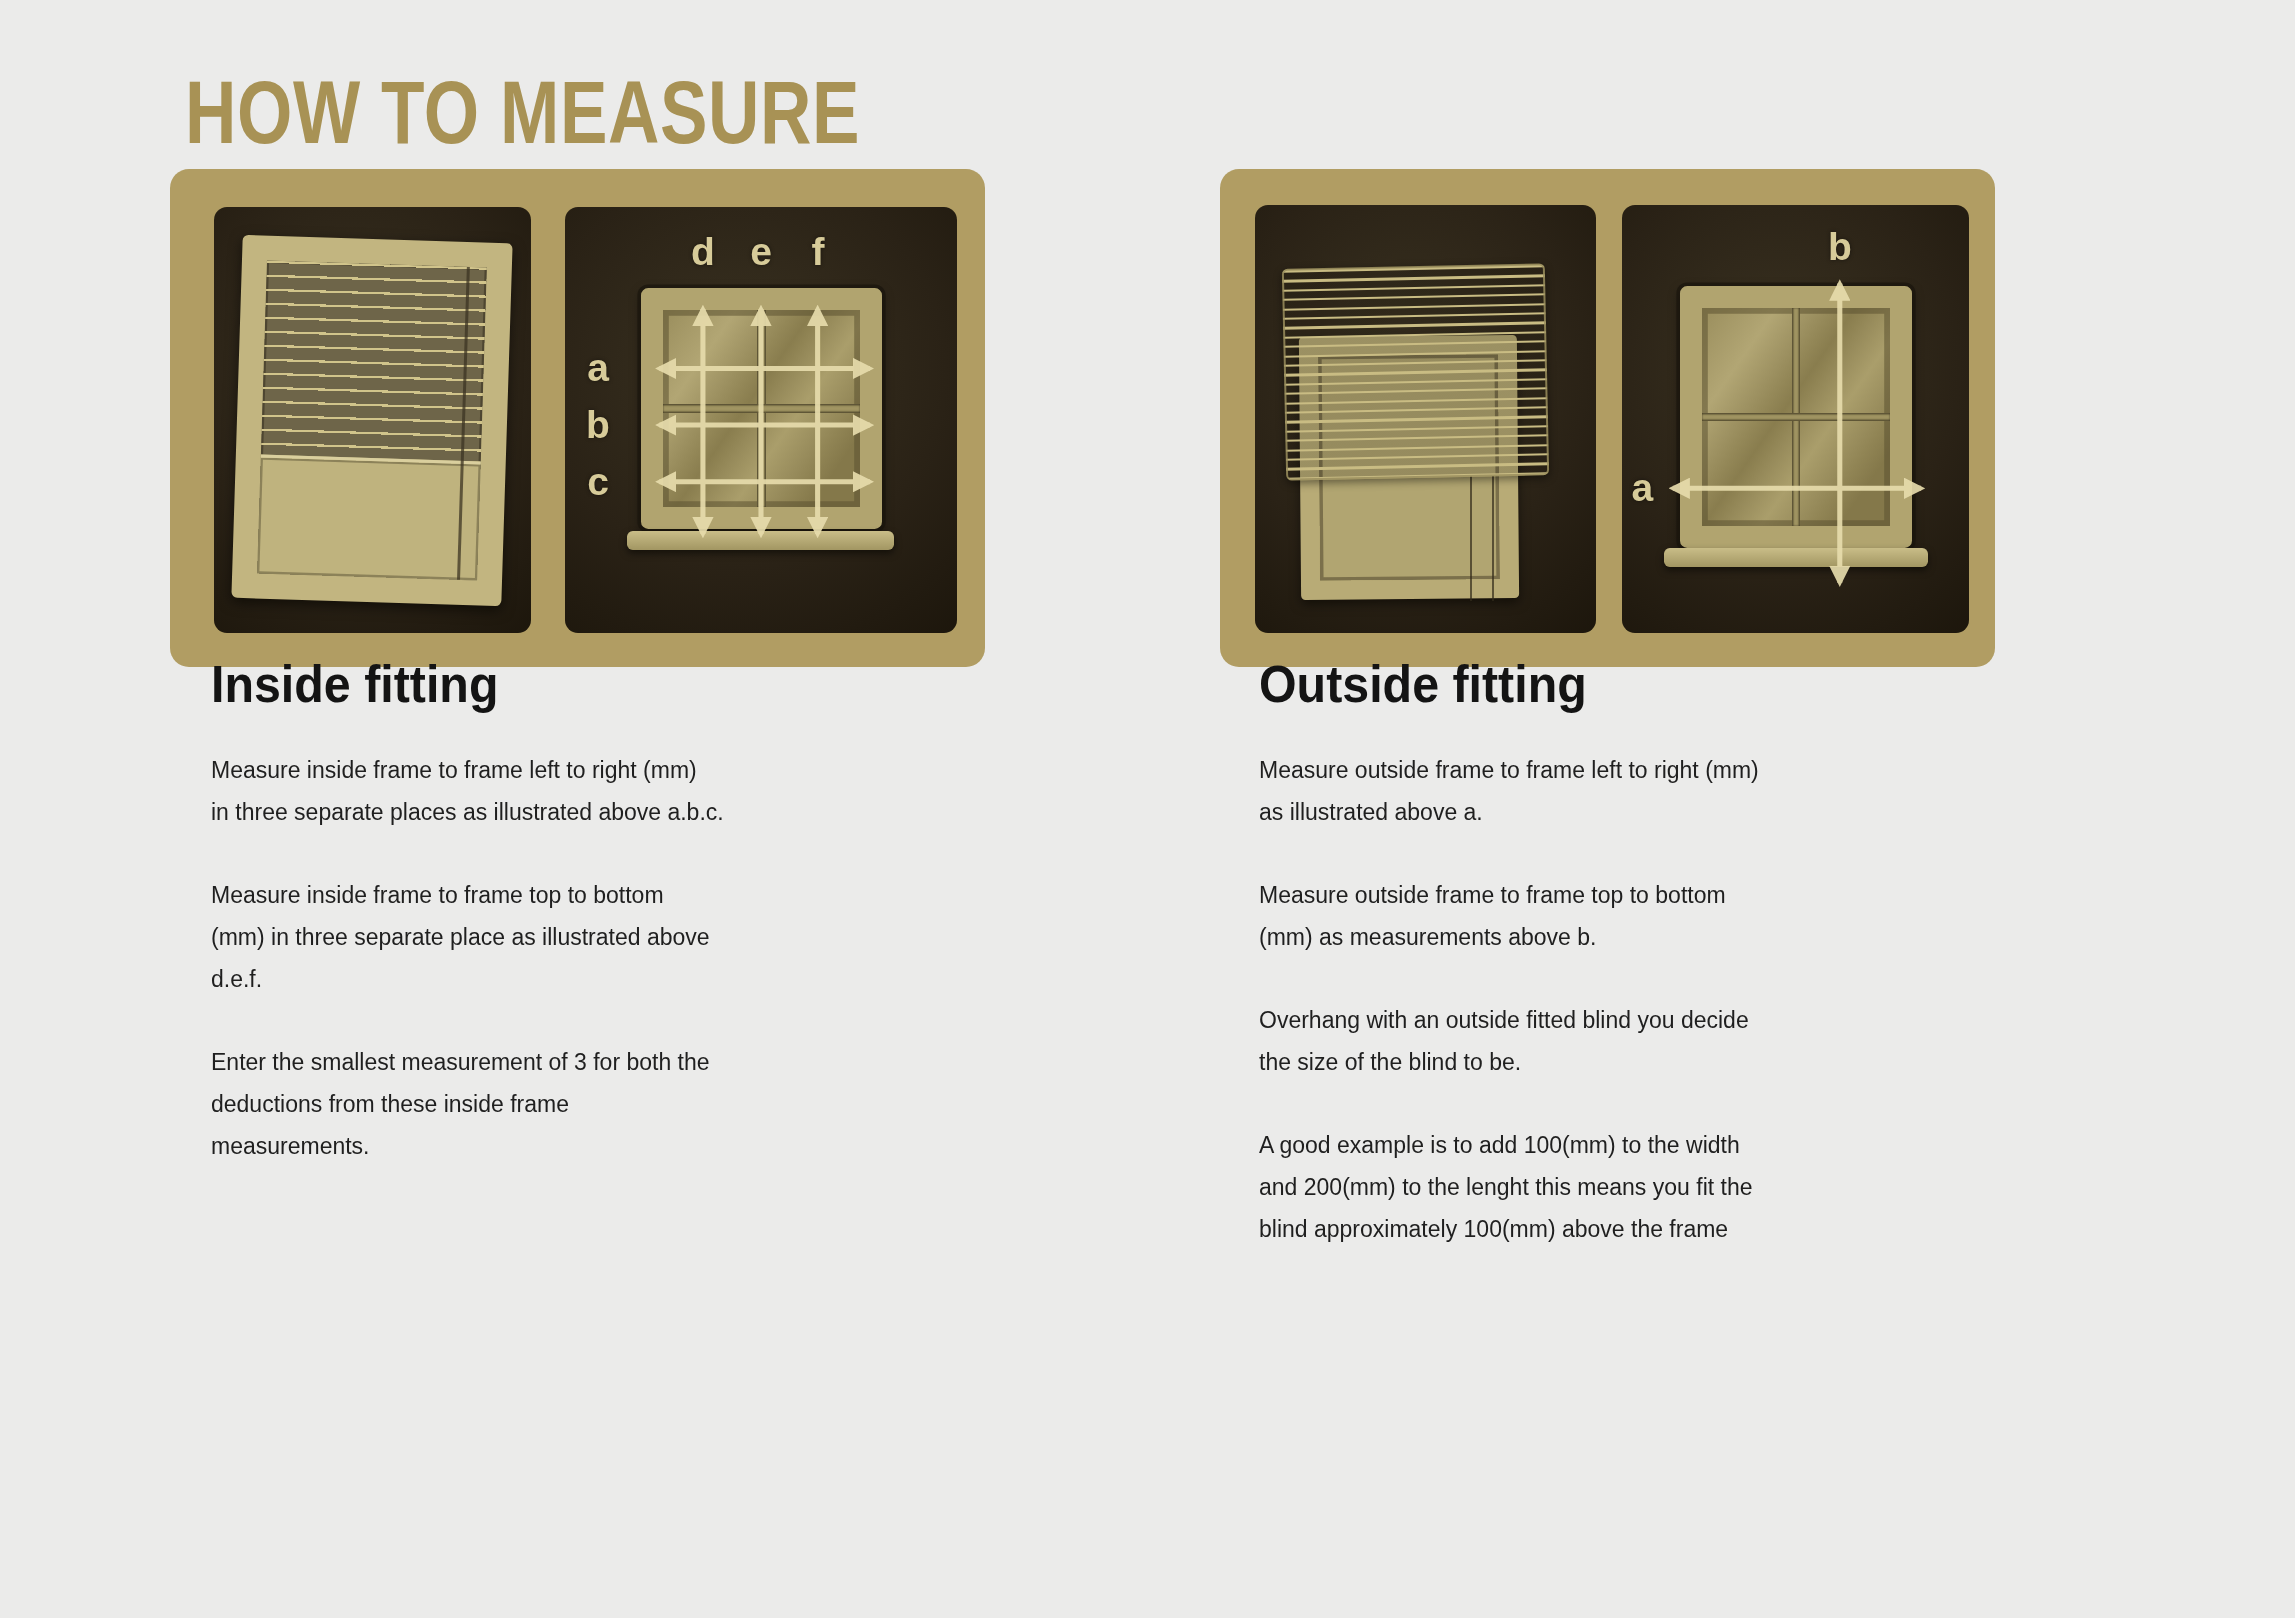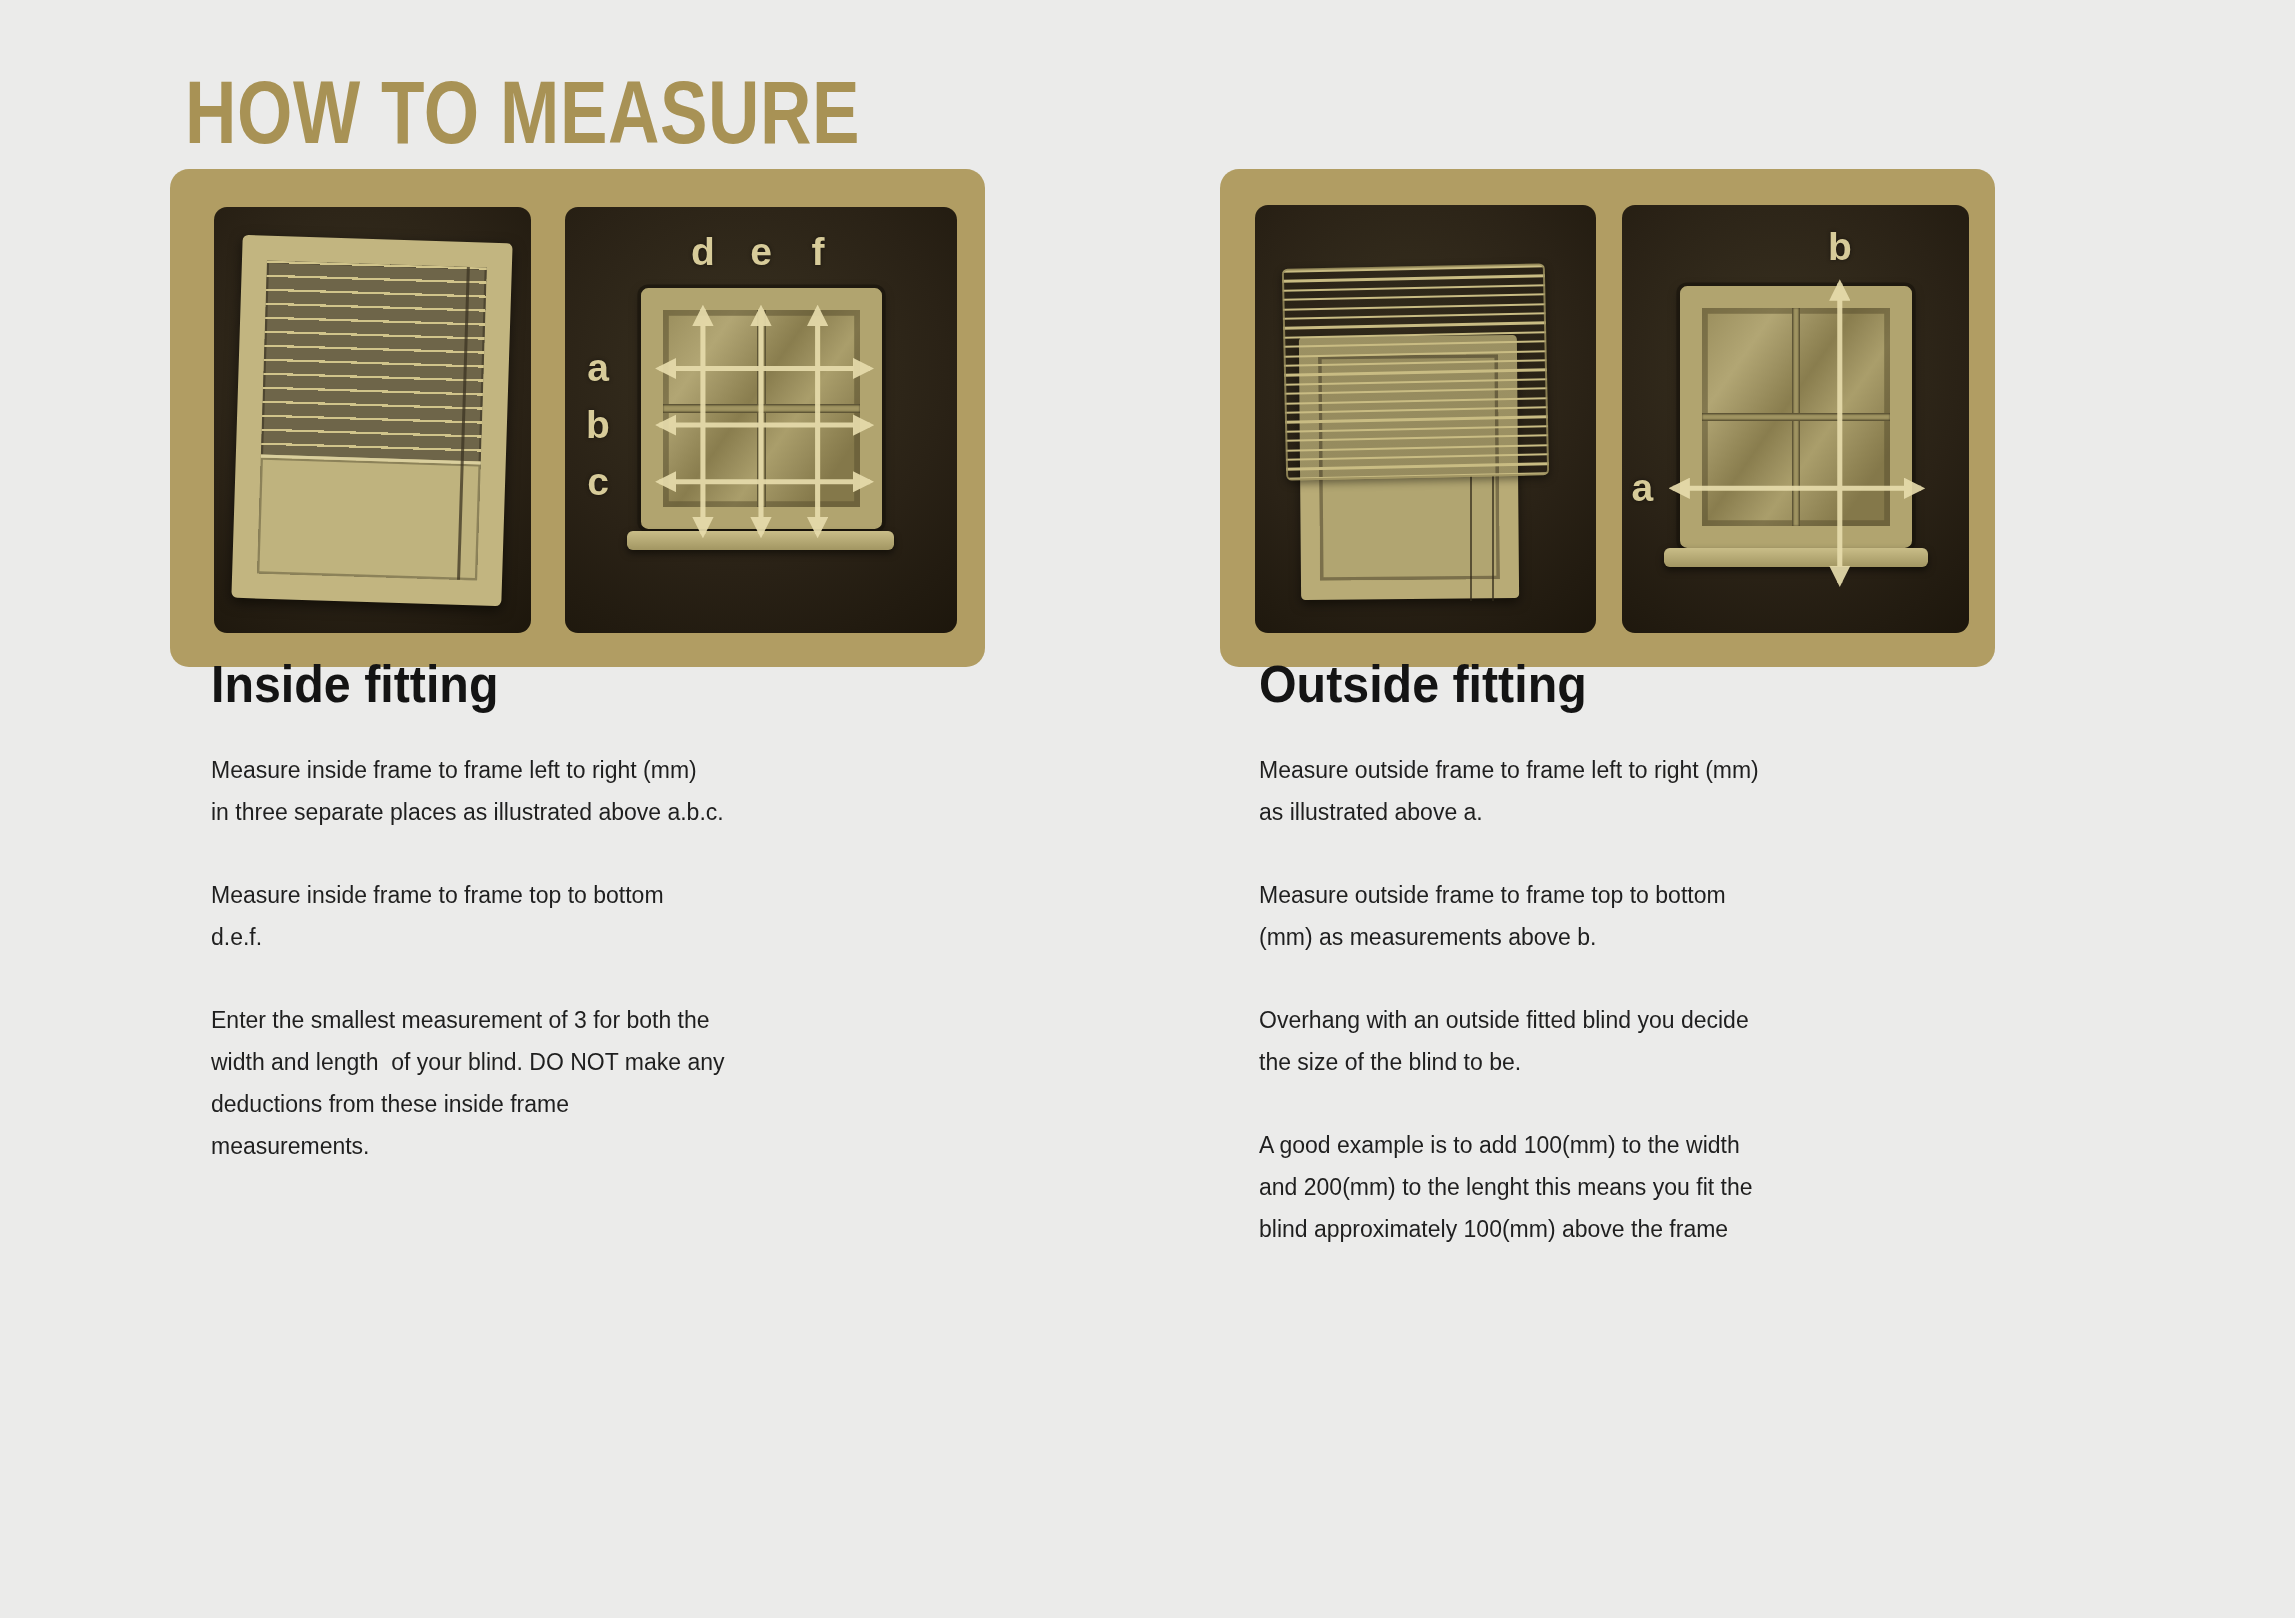--- a/index.html
+++ b/index.html
@@ -204,25 +204,25 @@
 
 <section class="text-col left">
   <h2 class="section-heading">Inside fitting</h2>
 
   <div class="para">
     <div class="ln">Measure inside frame to frame left to right (mm)</div>
     <div class="ln">in three separate places as illustrated above a.b.c.</div>
   </div>
   <div class="para">
     <div class="ln">Measure inside frame to frame top to bottom</div>
+    <div class="ln">(mm) in three separate place as illustrated above</div>
     <div class="ln">d.e.f.</div>
   </div>
   <div class="para">
     <div class="ln">Enter the smallest measurement of 3 for both the</div>
-    <div class="ln">width and length  of your blind. DO NOT make any</div>
     <div class="ln">deductions from these inside frame</div>
     <div class="ln">measurements.</div>
   </div>
 </section>
 
 <section class="text-col right">
   <h2 class="section-heading">Outside fitting</h2>
 
   <div class="para">
     <div class="ln">Measure outside frame to frame left to right (mm)</div>

